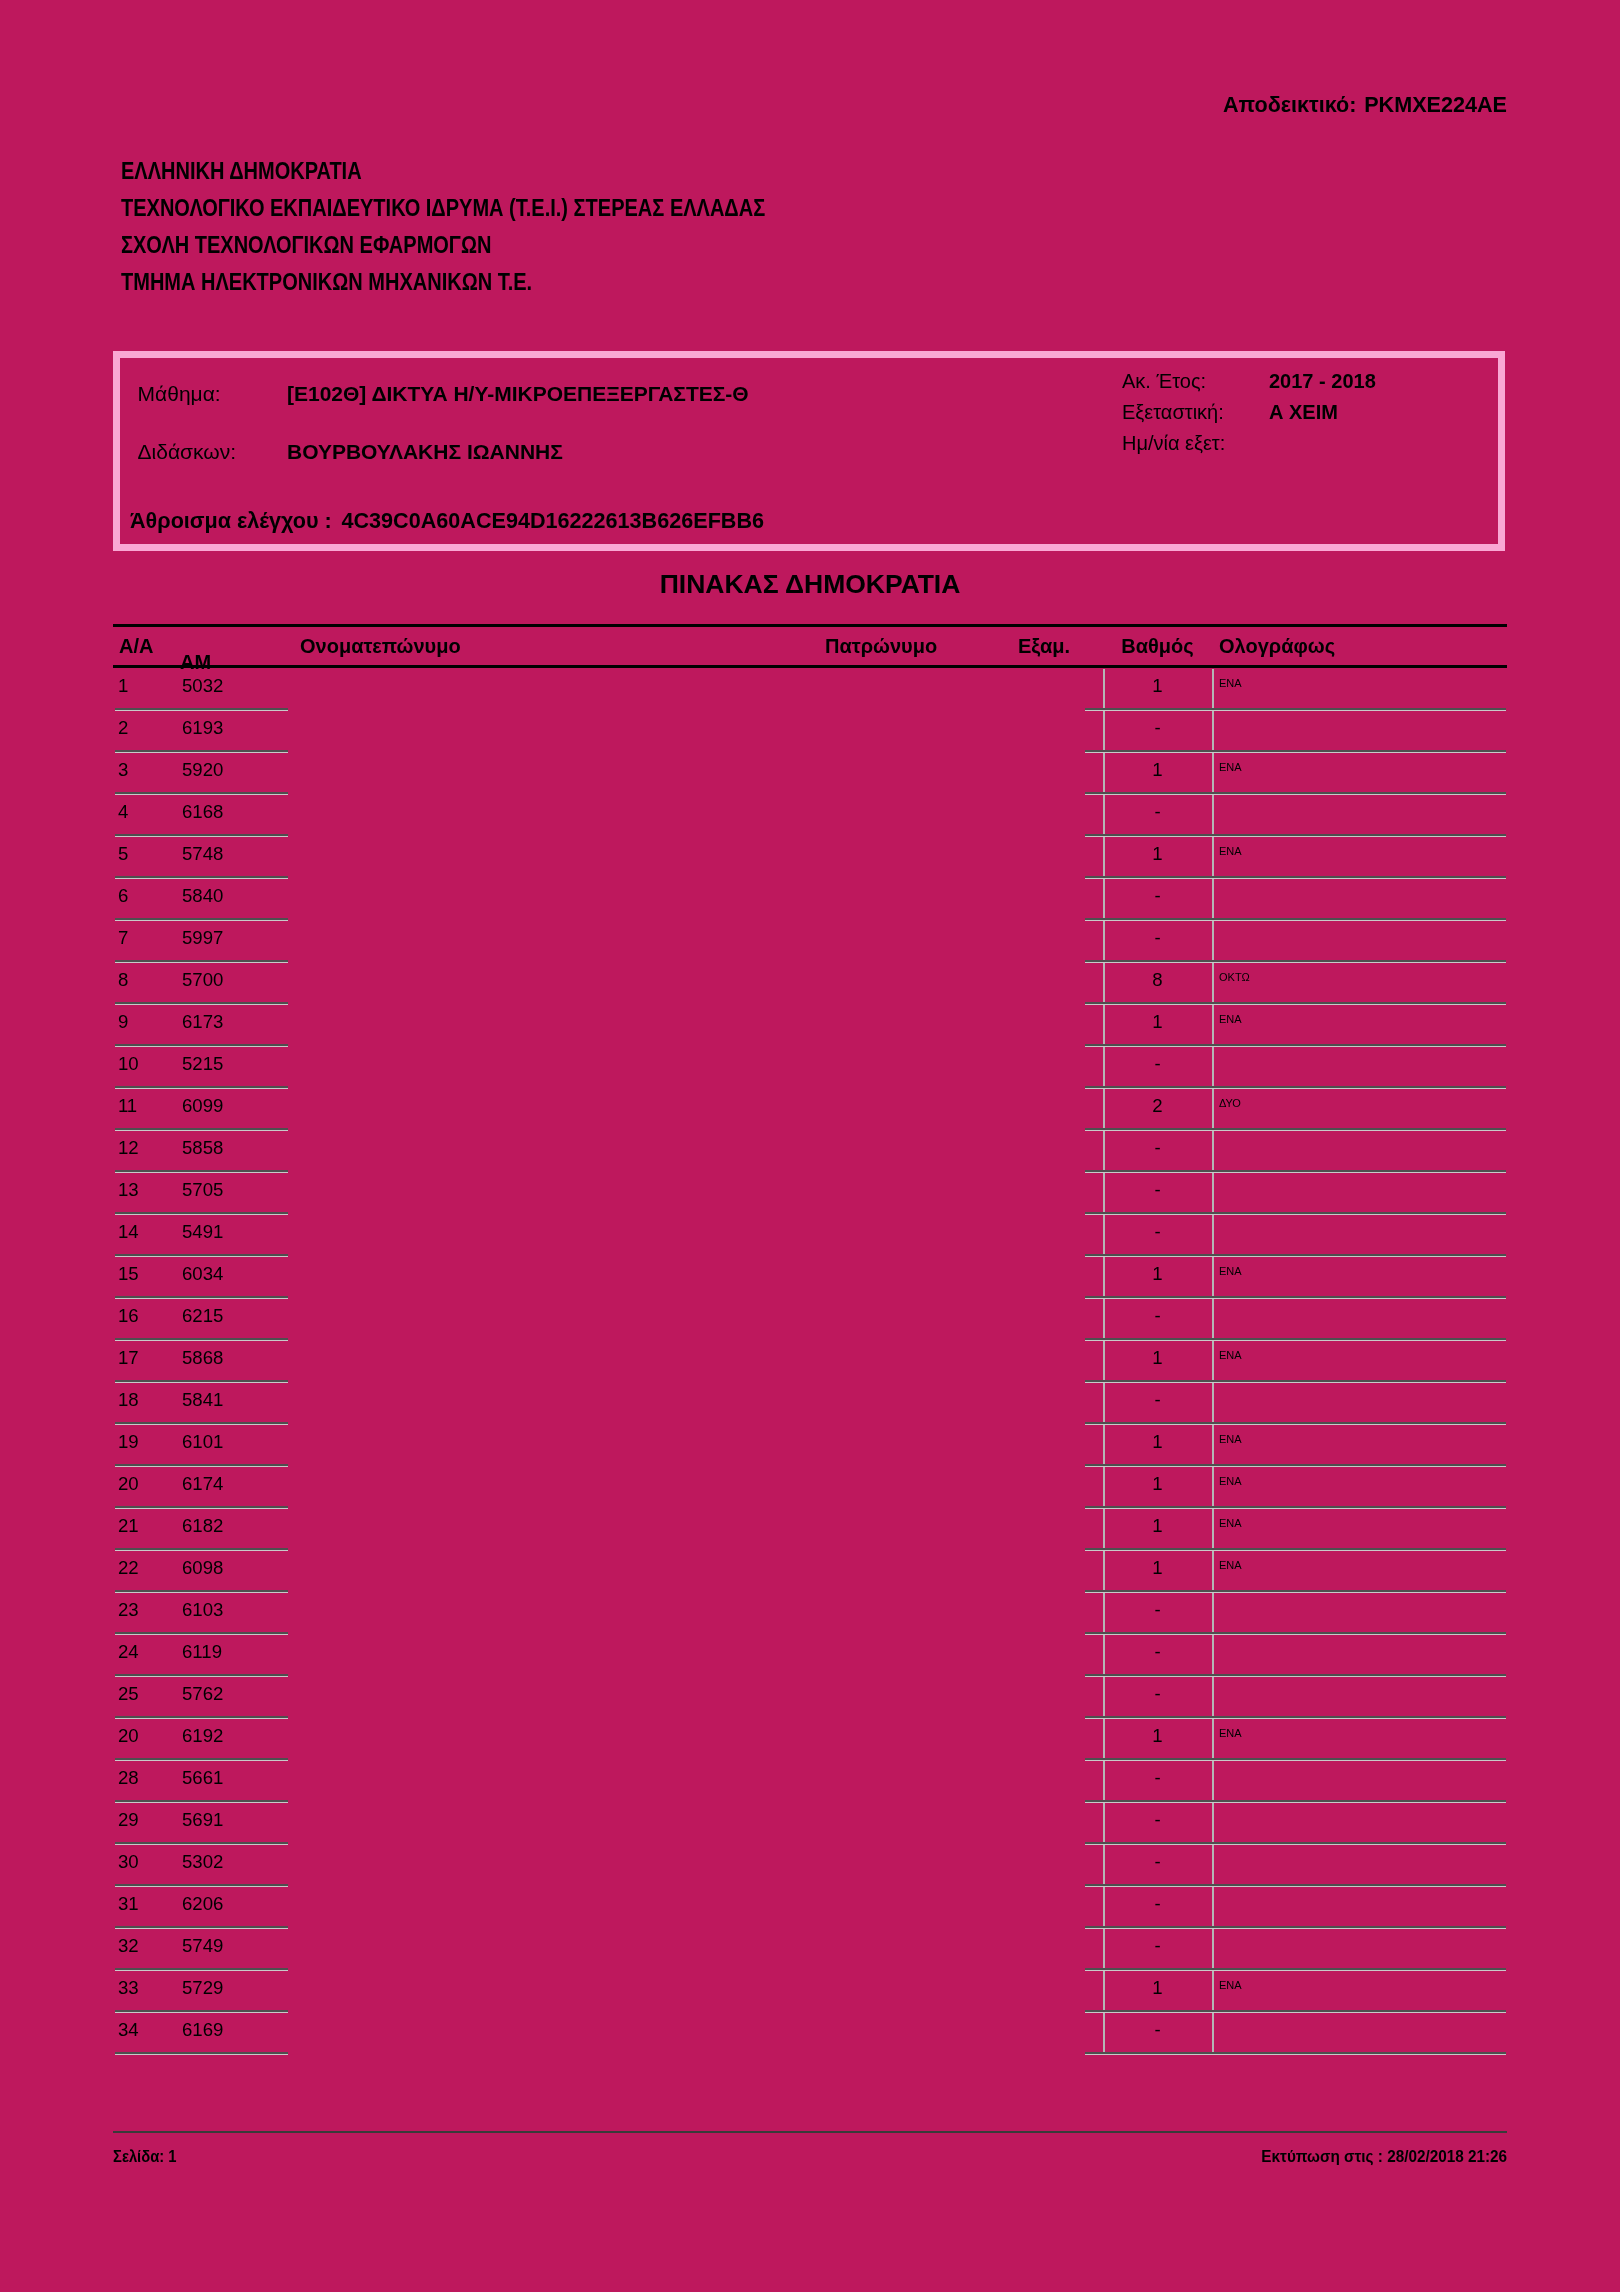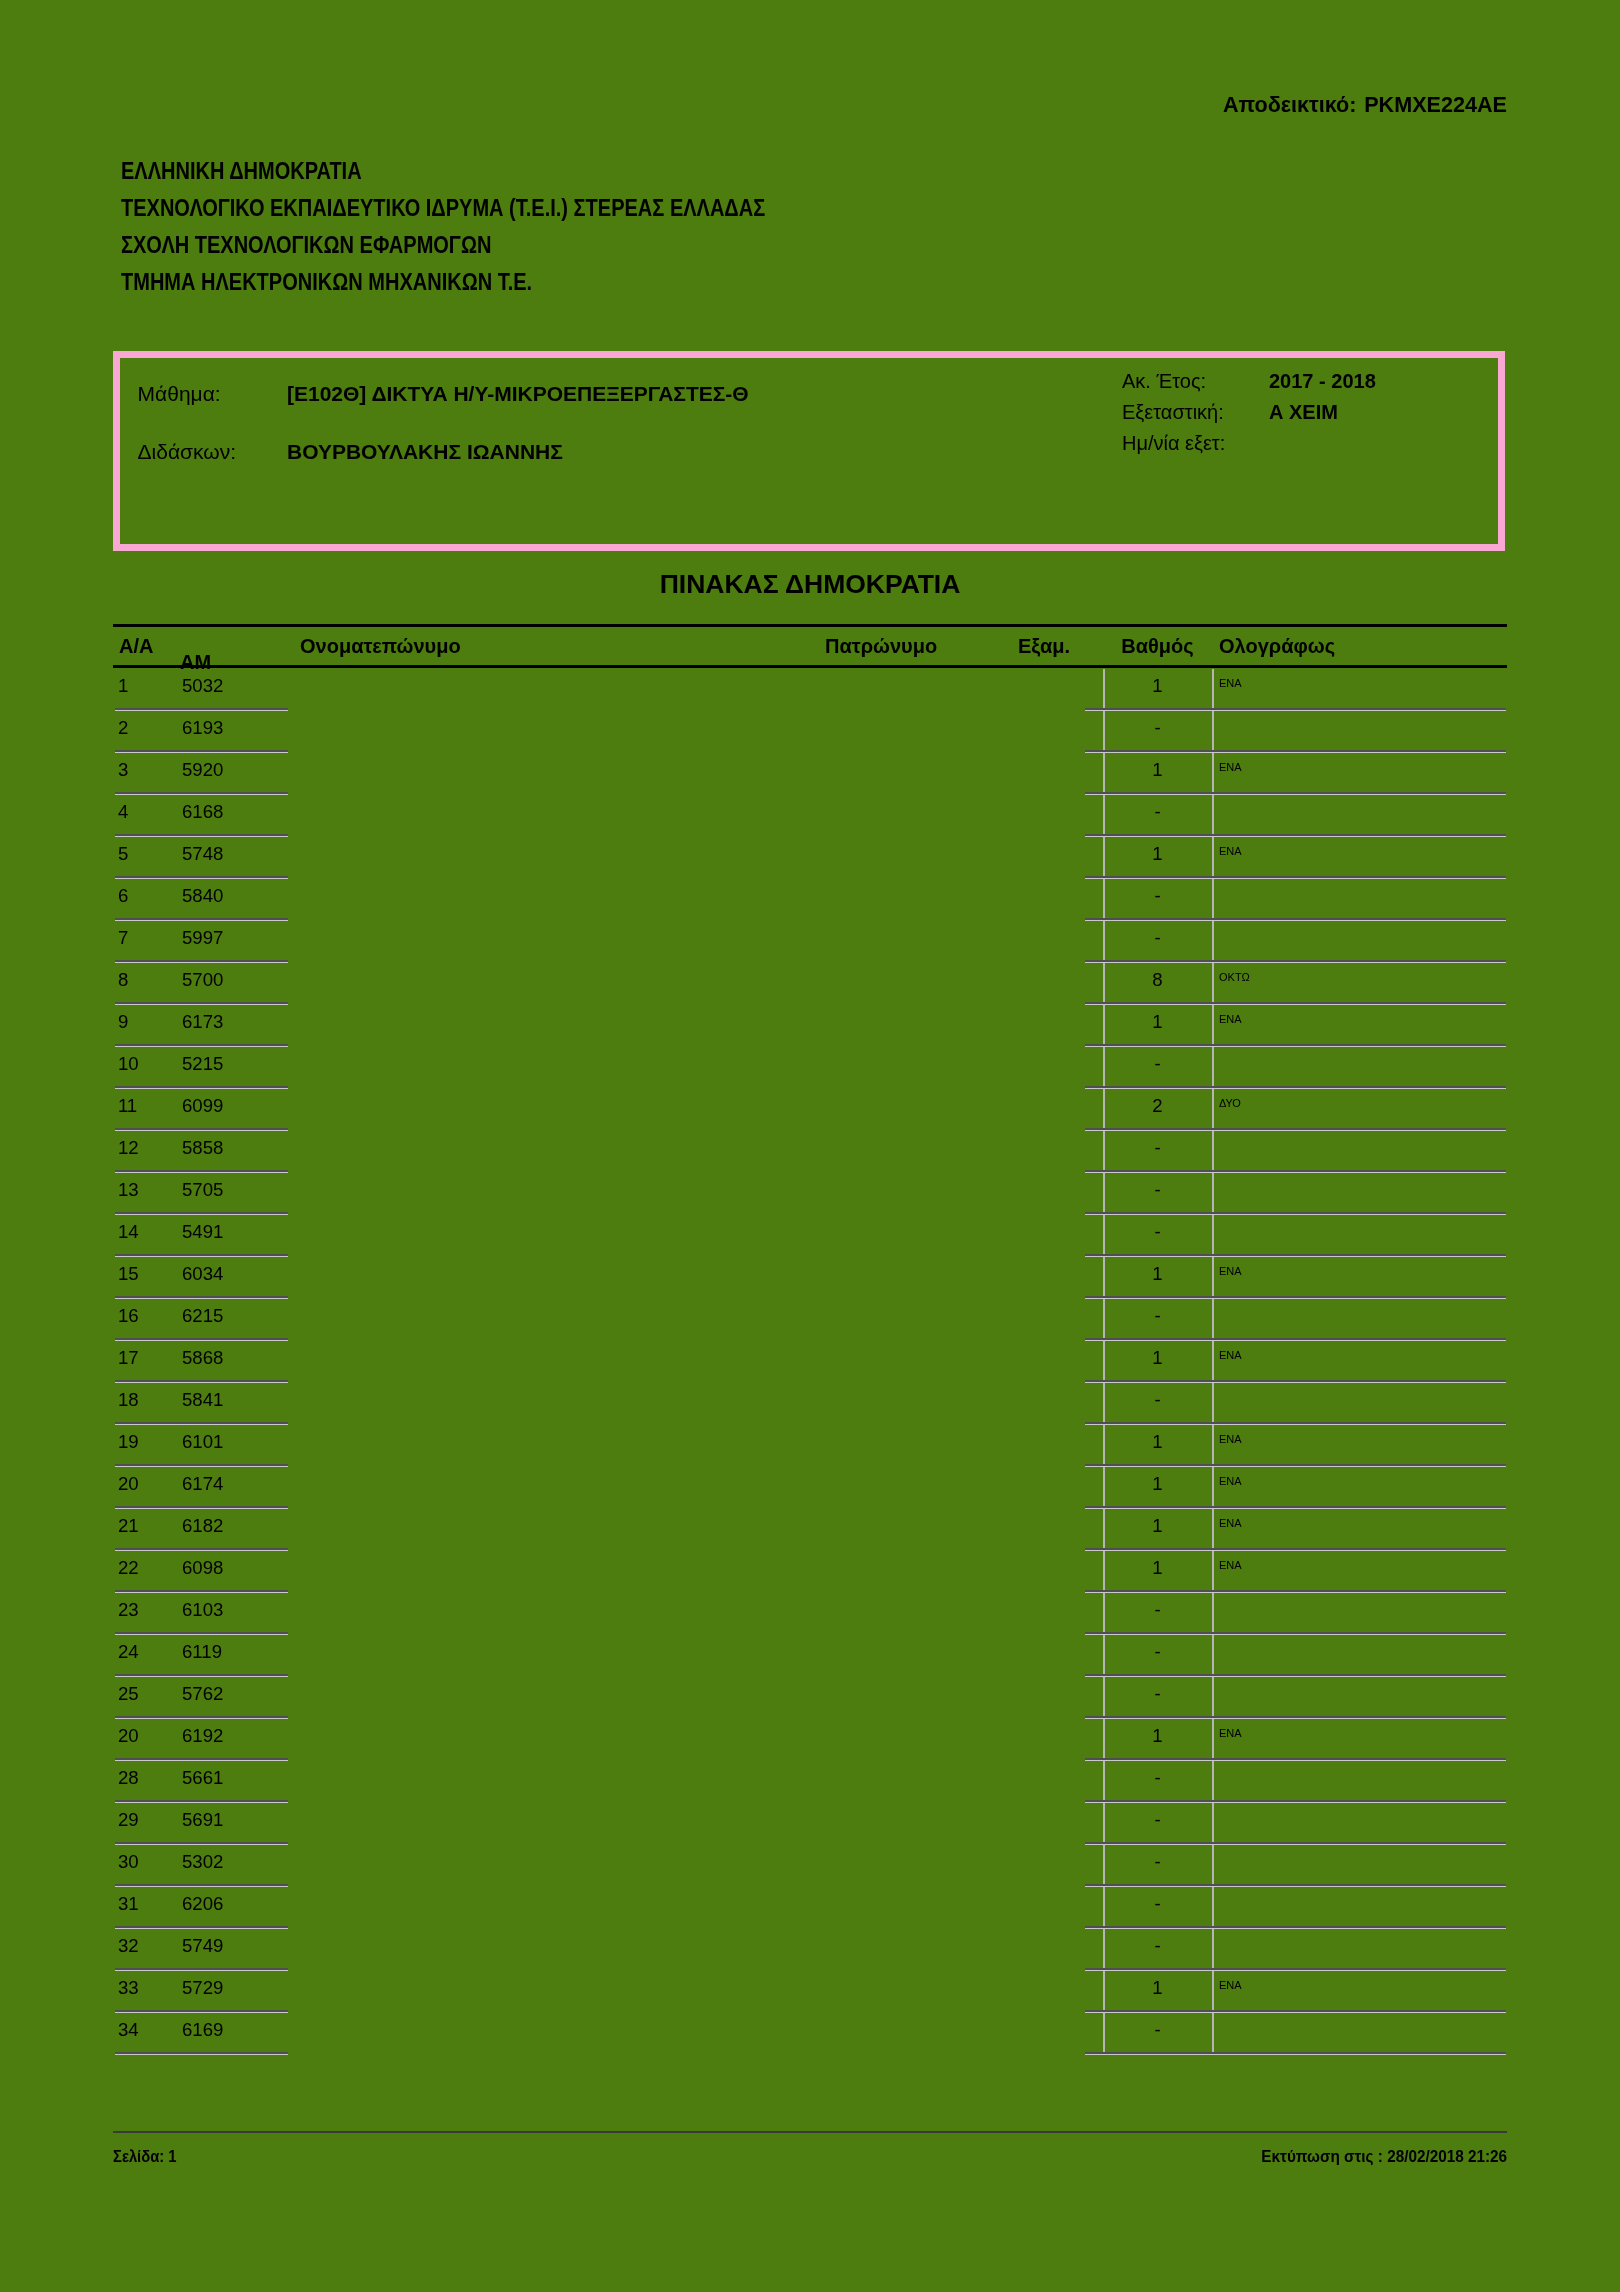--- a/index.html
+++ b/index.html
@@ -1,20 +1,20 @@
 <!DOCTYPE html>
 <html><head>
 <meta charset="utf-8">
 <style>
   html,body{margin:0;padding:0;background:#ffffff;}
   .page{
     position:relative;
     width:1620px;
     height:2293px;
-    background:#4d7c0f;
+    background:#be185d;
     font-family:"Liberation Sans", sans-serif;
     color:#000000;
     overflow:hidden;
   }
   .abs{position:absolute;}
   .cond{transform:scaleX(0.87);transform-origin:0 0;}
   .cond-r{transform:scaleX(0.90);transform-origin:100% 0;}
 
   
   .proof{top:92px;left:113px;width:1394px;text-align:right;font-size:21.6px;font-weight:bold;}
@@ -96,20 +96,23 @@
     <span class="lbl c-instr-l">Διδάσκων:</span>
     <span class="val c-instr-v">ΒΟΥΡΒΟΥΛΑΚΗΣ ΙΩΑΝΝΗΣ</span>
     <span class="lbl c-year-l">Ακ. Έτος:</span>
     <span class="val c-year-v">2017 - 2018</span>
     <span class="lbl c-period-l">Εξεταστική:</span>
     <span class="val c-period-v">Α ΧΕΙΜ</span>
     <span class="lbl c-date-l">Ημ/νία εξετ:</span>
     <span class="val c-date-v"></span>
   </div>
 
+  <div class="abs checksum">
+    <span>Άθροισμα ελέγχου :</span><span class="val">4C39C0A60ACE94D16222613B626EFBB6</span>
+  </div>
 
   <div class="abs ttl">ΠΙΝΑΚΑΣ ΔΗΜΟΚΡΑΤΙΑ</div>
 
   <div class="abs thead">
     <span class="h-aa">Α/Α</span>
     <span class="h-am">ΑΜ</span>
     <span class="h-name">Ονοματεπώνυμο</span>
     <span class="h-patr">Πατρώνυμο</span>
     <span class="h-exam">Εξαμ.</span>
     <span class="h-grade">Βαθμός</span>

